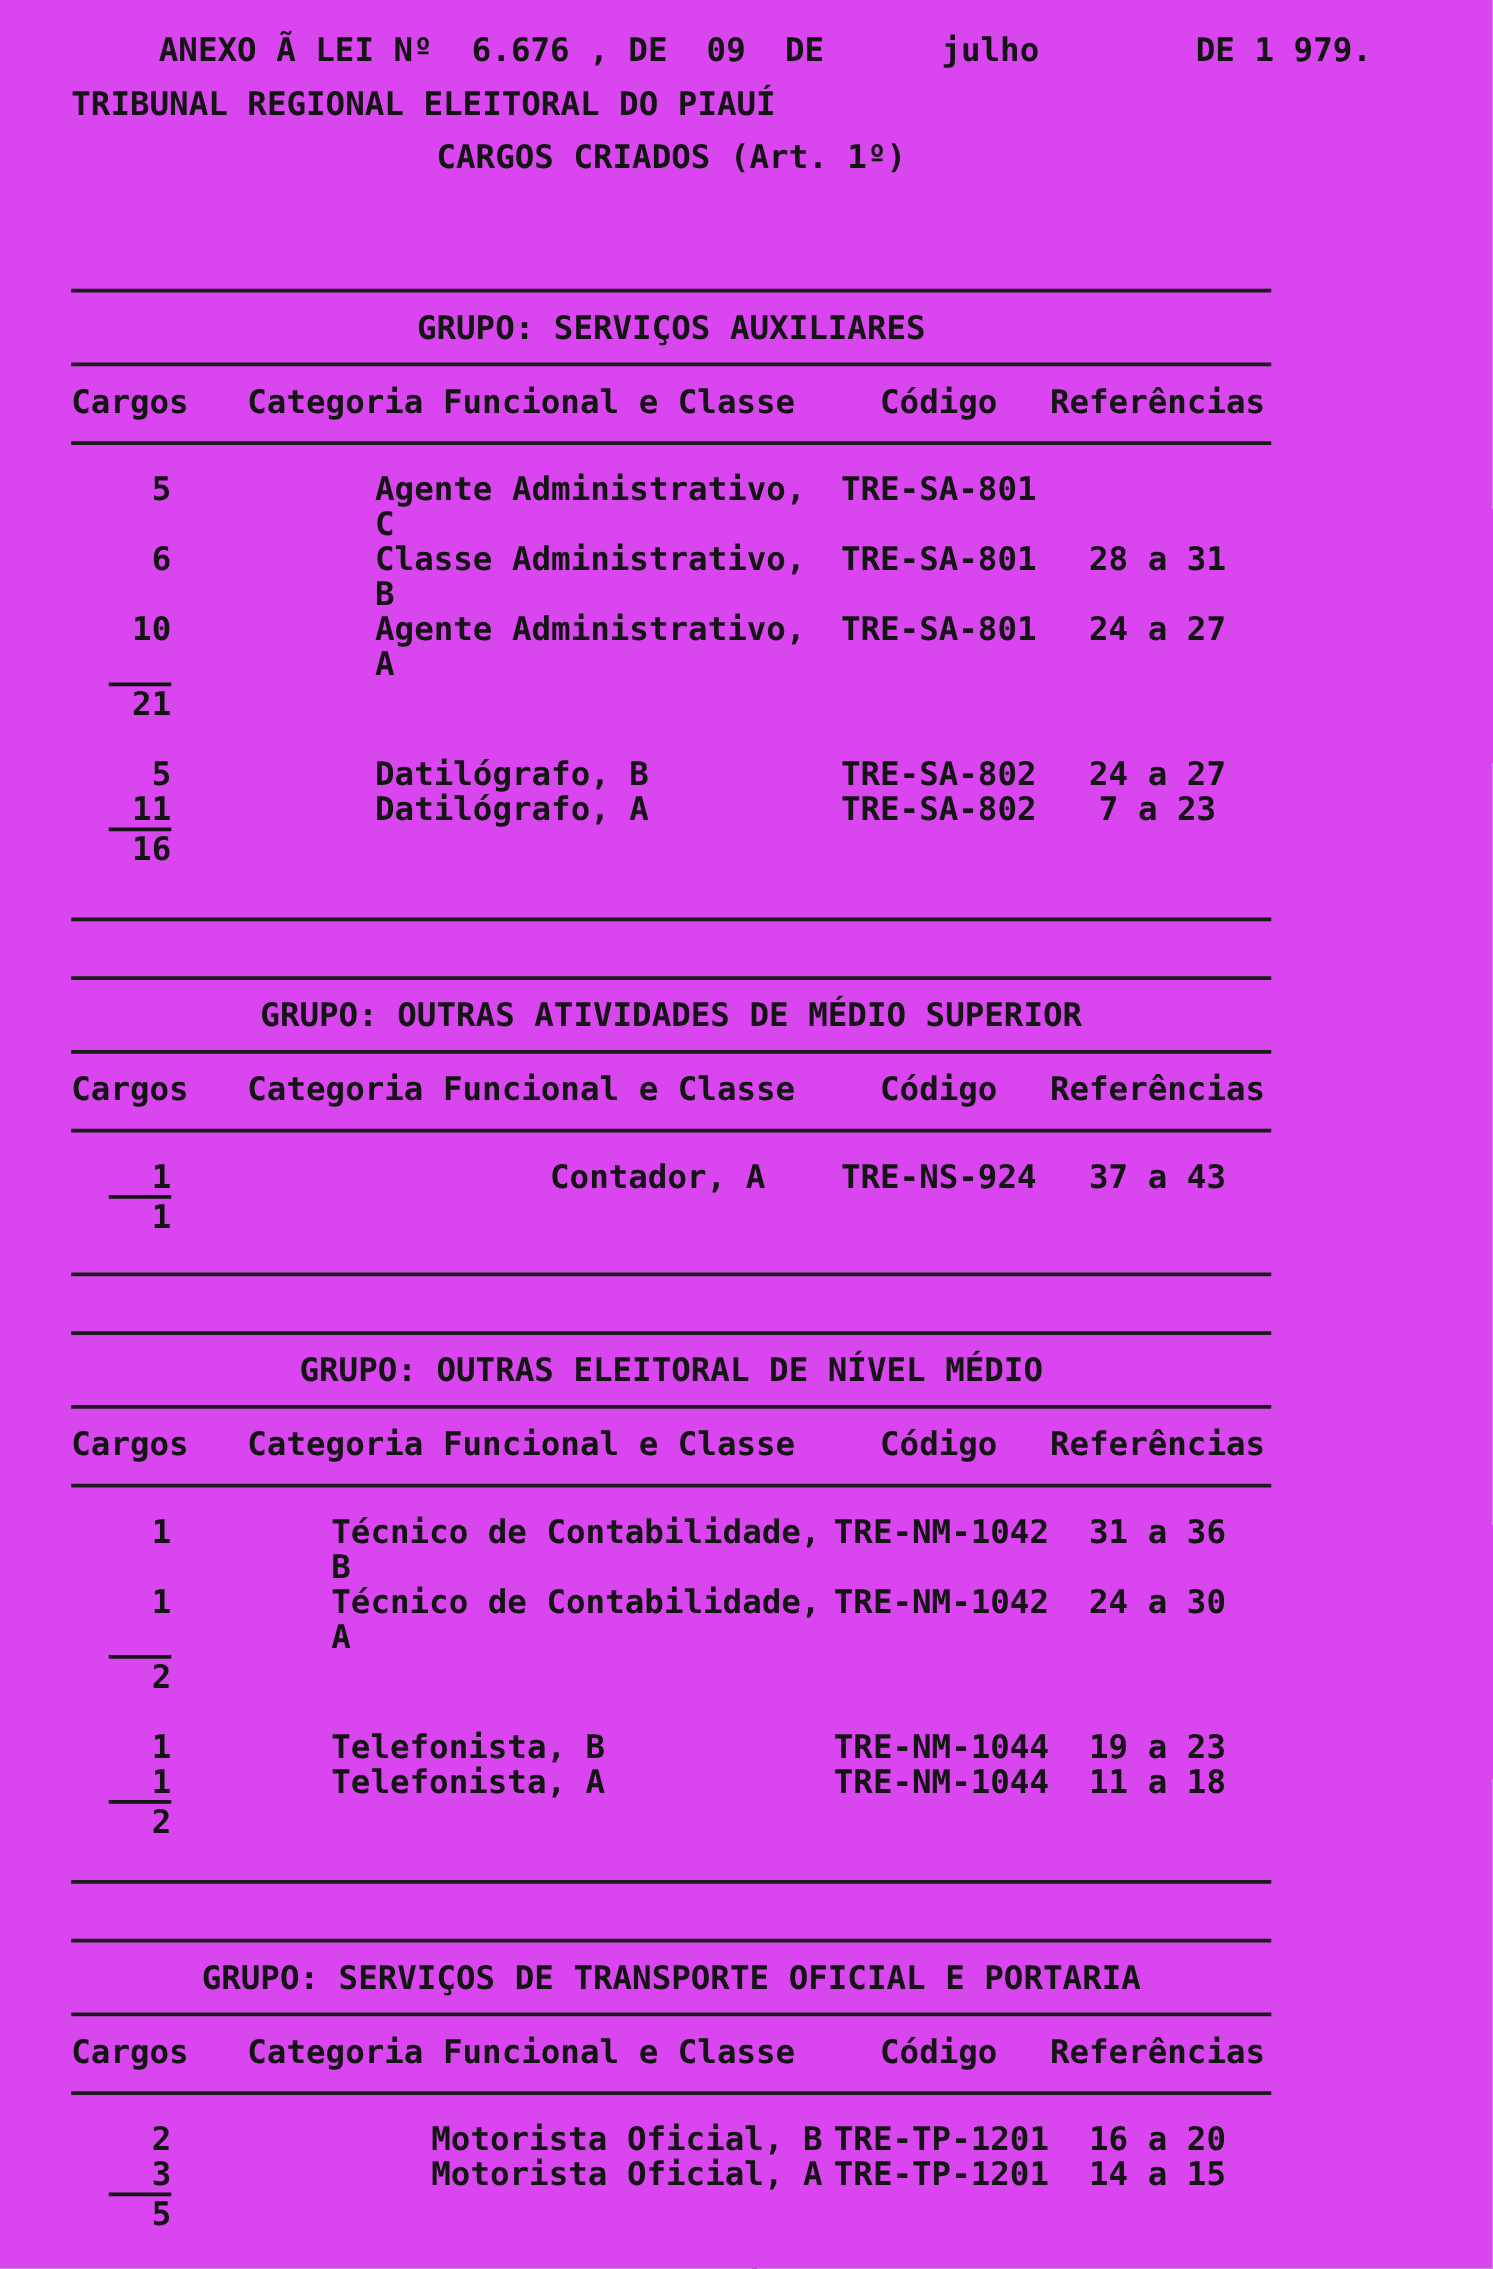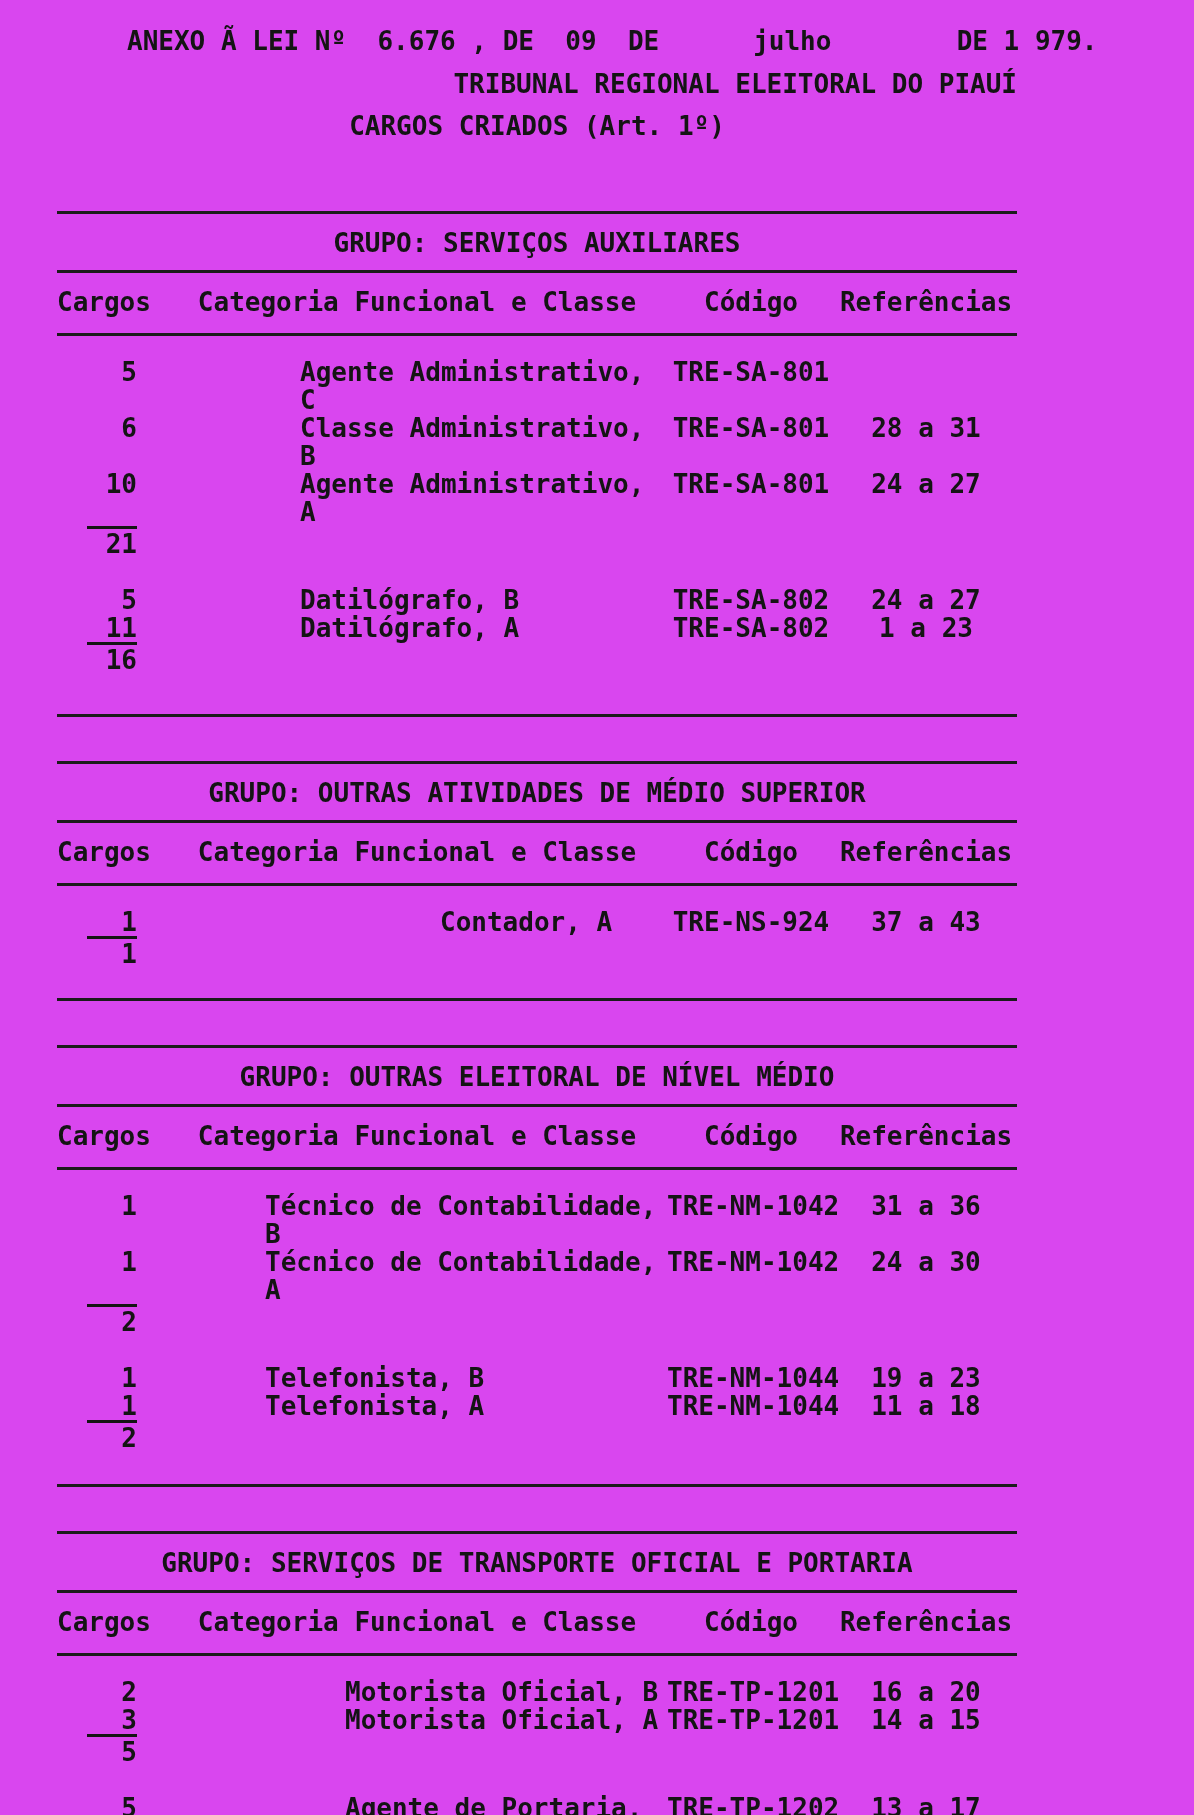--- a/index.html
+++ b/index.html
@@ -5,25 +5,25 @@
   html,body{margin:0;padding:0;}
   body{background:#e8e8e8;}
   .page{
     width:1194px;height:1815px;overflow:hidden;background:#d946ef;
     font-family:"DejaVu Sans Mono", "Liberation Mono", monospace;
     color:#141414;font-weight:bold;position:relative;
   }
   .content{margin-left:57px;width:960px;padding-top:26px;}
   .doc-heading{line-height:30px;font-size:26px;}
   .doc-title-1{text-align:center;white-space:pre;padding-left:70px;}
-  .doc-title-2{text-align:right;margin-top:13px;white-space:pre;}
+  .doc-title-2{text-align:left;margin-top:13px;white-space:pre;}
   .doc-title-3{text-align:center;margin-top:12px;white-space:pre;}
 
   .doc-table{margin-top:44px;font-size:26px;line-height:28px;}
-  .doc-table.first{margin-top:70px;}
+  .doc-table.first{margin-top:90px;}
   .rule{height:3px;background:#1b1b1b;}
   .tbl-title{text-align:center;padding:15px 0 13px;}
   .thead{display:flex;padding:15px 0 17px;}
   .tbody{padding-top:22px;}
   .row{display:flex;}
   .c{box-sizing:border-box;}
   .cargos{width:110px;text-align:right;padding-right:30px;white-space:pre;}
   .categoria{width:500px;}
   .thead .categoria{text-align:center;}
   .codigo{width:168px;text-align:center;white-space:pre;}
@@ -89,21 +89,21 @@
           <div class="row">
             <div class="c cargos">5</div>
             <div class="c categoria">Datilógrafo, B</div>
             <div class="c codigo">TRE-SA-802</div>
             <div class="c referencias">24 a 27</div>
           </div>
           <div class="row">
             <div class="c cargos">11</div>
             <div class="c categoria">Datilógrafo, A</div>
             <div class="c codigo">TRE-SA-802</div>
-            <div class="c referencias">1 a 23</div>
+            <div class="c referencias">7 a 23</div>
           </div>
           <div class="row">
             <div class="c cargos"><span class="sum">16</span></div>
           </div>
         </div>
       </div>
       <div class="rule"></div>
     </section>
 
     <section class="doc-table t2">

